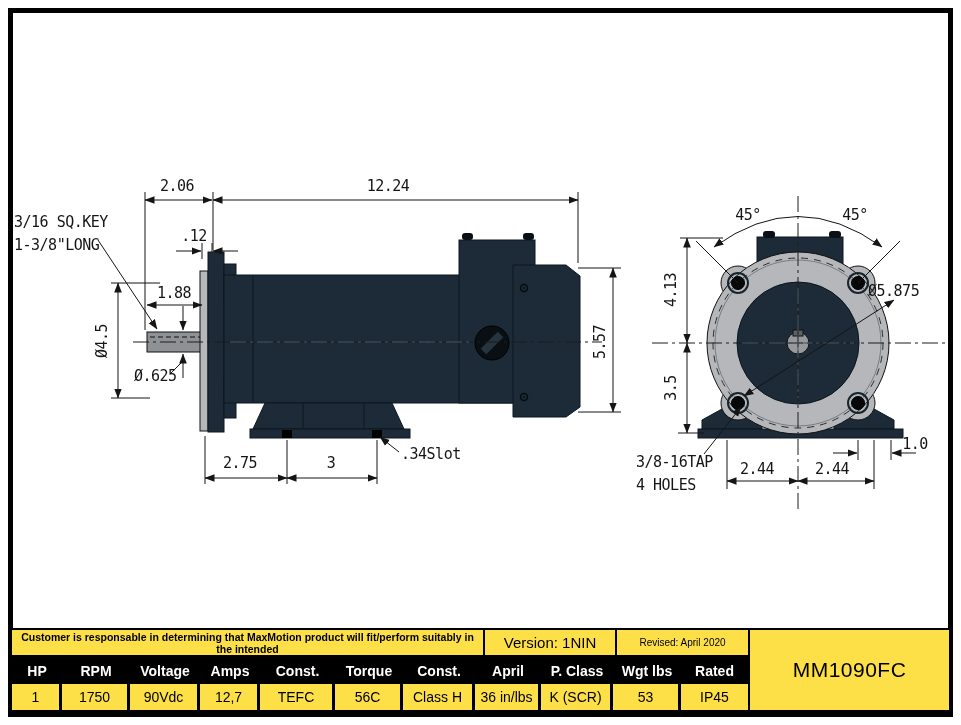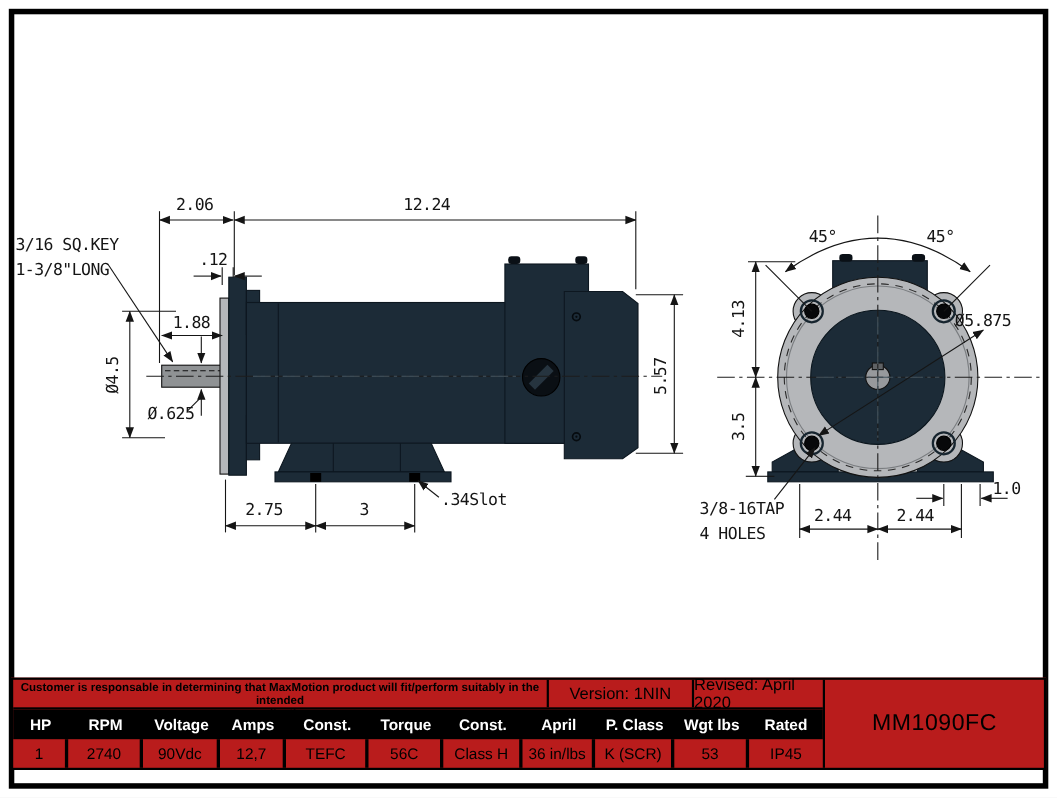--- a/index.html
+++ b/index.html
@@ -11,26 +11,26 @@
   
   .out{fill:#1c2b37;stroke:#0d1720;stroke-width:1}
   .grayp{fill:#b5b7ba;stroke:#111;stroke-width:1}
   .shaft{fill:#8f9294;stroke:#111;stroke-width:1}
   .dim{stroke:#151515;stroke-width:1;fill:none}
   .cl{stroke:#1c1c1c;stroke-width:1;stroke-dasharray:16 4 3 4;fill:none}
   .cl2{stroke:#46565f;stroke-width:1;stroke-dasharray:16 4 3 4;fill:none}
   .dimtext{font-family:"DejaVu Sans Mono","Liberation Mono",monospace;font-size:15px;letter-spacing:-0.5px;fill:#151515}
 
   
-  .titleblock{position:absolute;left:10px;right:10px;bottom:25px;height:84px;display:flex;border:2px solid #000;background:#b91c1c}
+  .titleblock{position:absolute;left:10px;right:10px;bottom:13px;height:84px;display:flex;border:2px solid #000;background:#fde047}
   .tb-left{flex:1;display:flex;flex-direction:column;min-width:0}
   .tb-row1{height:27px;display:flex;border-bottom:2px solid #000}
   .tb-disclaimer{flex:1;border-right:2px solid #000;font-size:10.5px;font-weight:600;text-align:center;line-height:1.15;padding-top:1px;color:#000}
   .tb-version{width:132px;border-right:2px solid #000;display:flex;align-items:center;justify-content:center;font-size:15px}
-  .tb-revised{width:117px;display:flex;align-items:center;justify-content:center;font-size:15px}
+  .tb-revised{width:131px;display:flex;align-items:center;justify-content:center;font-size:10px}
   .tb-head{height:27px;background:#000;color:#fff;display:flex;font-weight:bold;font-size:14px}
   .tb-vals{flex:1;display:flex;font-size:14px;color:#000}
   .cell{display:flex;align-items:center;justify-content:center;overflow:hidden;white-space:nowrap}
   .tb-vals .cell{border-right:3px solid #000}
   .tb-vals .cell:last-child{border-right:none}
   .c0{width:50px}.c1{width:68px}.c2{width:70px}.c3{width:60px}.c4{width:75px}
   .c5{width:68px}.c6{width:72px}.c7{width:66px}.c8{width:72px}.c9{width:68px}.c10{flex:1}
   .tb-part{width:201px;border-left:2px solid #000;display:flex;align-items:center;justify-content:center;font-size:21px;letter-spacing:.5px;color:#000}
 </style>
 </head>
@@ -206,21 +206,21 @@
         <div class="cell c4">Const.</div>
         <div class="cell c5">Torque</div>
         <div class="cell c6">Const.</div>
         <div class="cell c7">April</div>
         <div class="cell c8">P. Class</div>
         <div class="cell c9">Wgt lbs</div>
         <div class="cell c10">Rated</div>
       </div>
       <div class="tb-vals">
         <div class="cell c0">1</div>
-        <div class="cell c1">2740</div>
+        <div class="cell c1">1750</div>
         <div class="cell c2">90Vdc</div>
         <div class="cell c3">12,7</div>
         <div class="cell c4">TEFC</div>
         <div class="cell c5">56C</div>
         <div class="cell c6">Class H</div>
         <div class="cell c7">36 in/lbs</div>
         <div class="cell c8">K (SCR)</div>
         <div class="cell c9">53</div>
         <div class="cell c10">IP45</div>
       </div>

